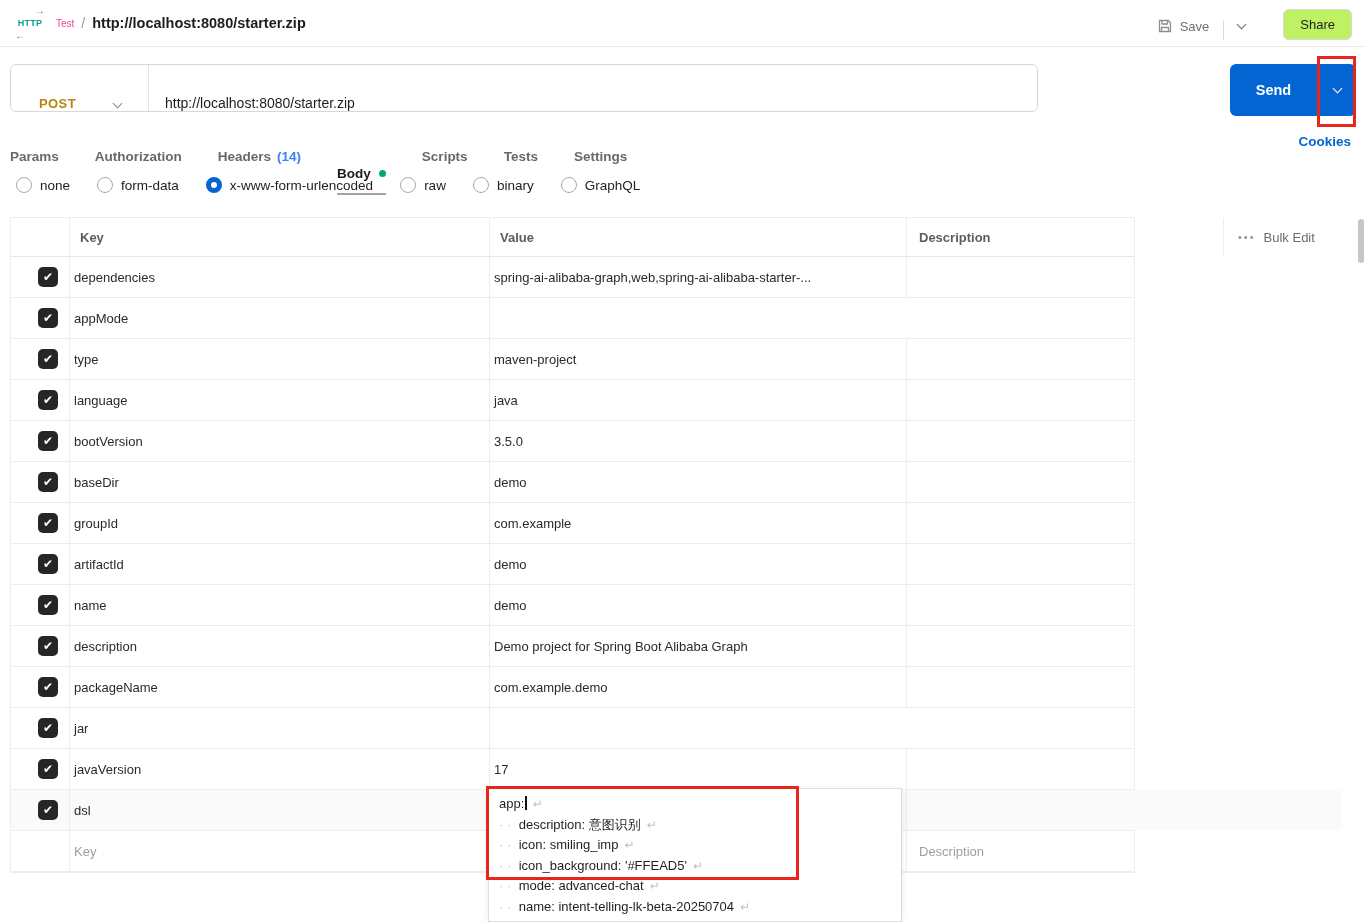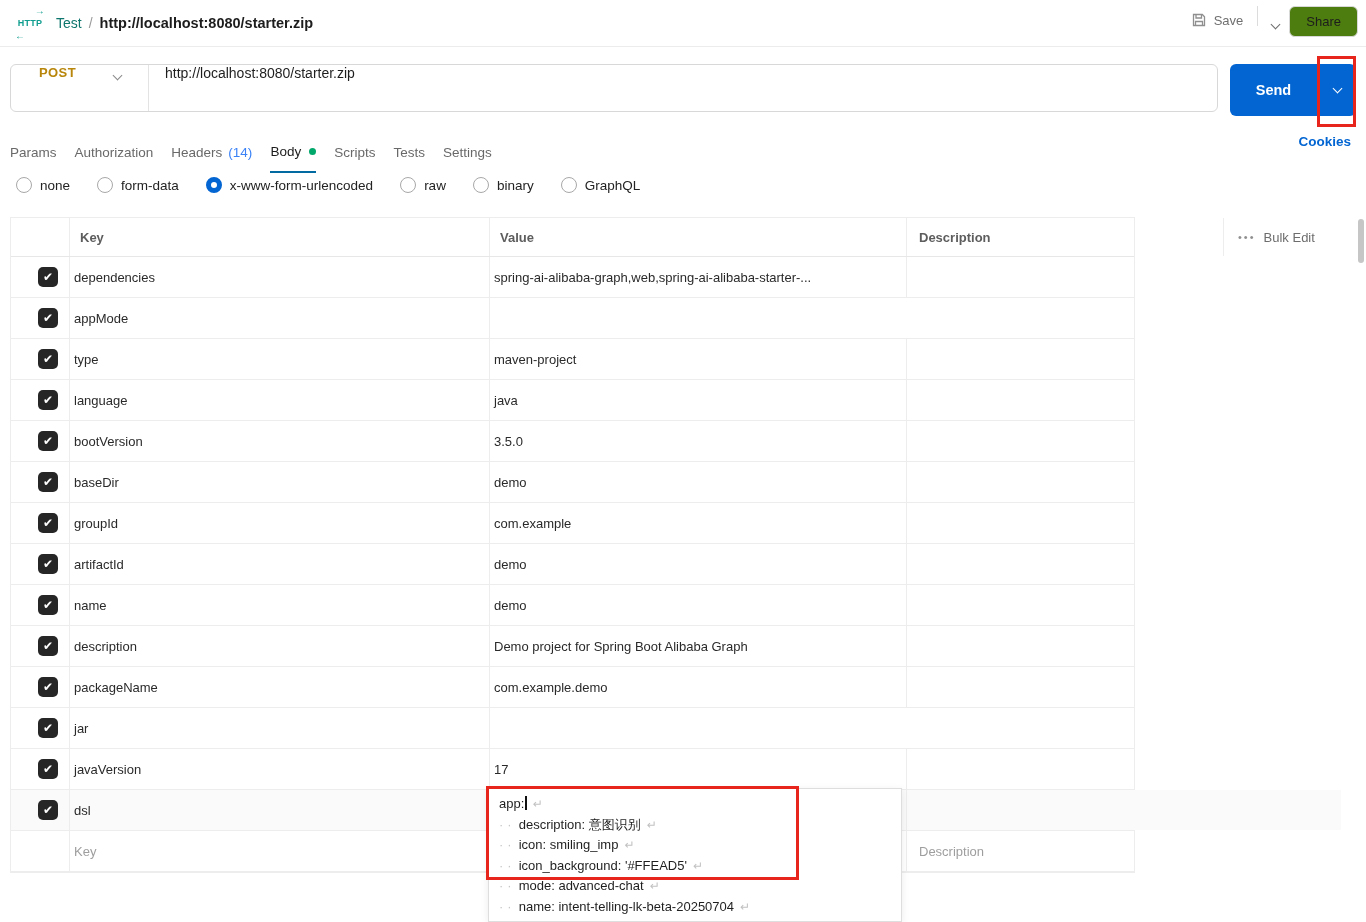--- a/index.html
+++ b/index.html
@@ -8,54 +8,54 @@
   .app { position:relative; width:1366px; height:922px; overflow:hidden; background:#fff; }
 
   
   .topbar { position:absolute; left:0; top:0; width:1366px; height:47px;
             border-bottom:1px solid #ececec; display:flex; align-items:center; background:#fff; }
   .http-logo { position:relative; width:32px; height:24px; margin:0 10px 0 14px;
                color:#0f9d8f; font-weight:800; font-size:9px; display:flex;
                align-items:center; justify-content:center; letter-spacing:.2px; }
   .http-logo .arr-top { position:absolute; top:-6px; right:1px; font-size:10px; }
   .http-logo .arr-bot { position:absolute; bottom:-6px; left:1px; font-size:10px; }
-  .crumb-ws { color:#0f766e; font-size:14px;text-align:right; }
+  .crumb-ws { color:#ec4899; font-size:10px;text-align:right; }
   .crumb-sep { color:#9a9a9a; font-size:14px; margin:0 7px; }
   .crumb-title { color:#1d1d1d; font-size:14.5px; font-weight:700; }
-  .topbar-right { margin-left:auto; display:flex; align-items:flex-start; padding-right:8px; }
+  .topbar-right { margin-left:auto; display:flex; align-items:flex-end; padding-right:14px; }
   .save-btn { display:flex; align-items:center; gap:7px; color:#6f6f6f; font-size:13px; padding:6px 10px; }
   .vline { width:1px; height:20px; background:#dcdcdc; margin:0 4px; }
   .chev { display:inline-block; width:7px; height:7px; border-right:1.8px solid #6d6d6d;
           border-bottom:1.8px solid #6d6d6d; transform:rotate(45deg); margin-top:-3px; }
   .save-chev { padding:8px 10px; }
   .share-btn { border:1px solid #d8d8d8; border-radius:6px; padding:7px 16px;
-               font-size:13px; color:#1d1d1d; margin-left:0; background:#4d7c0f; }
-
-  
-  .method-box { position:absolute; left:10px; top:64px; width:1208px; height:48px;
-                border:1px solid #d8d8d8; border-radius:6px; display:flex; align-items:flex-start; background:#fff; }
+               font-size:13px; color:#1d1d1d; margin-left:28px; background:#bef264; }
+
+  
+  .method-box { position:absolute; left:10px; top:64px; width:1028px; height:48px;
+                border:1px solid #d8d8d8; border-radius:6px; display:flex; align-items:flex-end; background:#fff; }
   .method-label { margin-left:28px; font-size:13px; font-weight:700; letter-spacing:.4px; color:#b8860b; }
   .method-chev { margin-left:38px; }
   .method-chev .chev { border-color:#8a8a8a; }
   .method-div { width:1px; height:46px; background:#e3e3e3; margin-left:27px; }
   .url-text { margin-left:16px; font-size:14px; color:#1e1e1e; }
   .send-btn { position:absolute; left:1230px; top:64px; width:126px; height:52px;
               background:#0265d2; border-radius:6px; display:flex; overflow:hidden; }
   .send-main { width:87px; display:flex; align-items:center; justify-content:center;
                color:#fff; font-weight:700; font-size:14.5px; }
   .send-caret { flex:1; display:flex; align-items:center; justify-content:center;
                 border-left:1px solid rgba(255,255,255,.28); }
   .send-caret .chev { border-color:#fff; }
   .cookies-link { position:absolute; top:134px; right:15px; color:#0265d2;
                   font-weight:600; font-size:13.5px; }
 
   
-  .tabs { position:absolute; left:10px; top:144px; display:flex; gap:18px; }
+  .tabs { position:absolute; left:10px; top:130px; display:flex; gap:36px;font-weight:bold; }
   .tab { font-size:13.5px; color:#696969; padding-bottom:12px; display:flex; align-items:center; gap:6px; }
-  .tab.active { color:#1c1c1c; border-bottom:2px solid #0369a1; }
+  .tab.active { color:#1c1c1c; border-bottom:2px solid #a3a3a3;margin-top:36px; }
   .tab-count { color:#3b82f6; }
   .tab-dot { width:7px; height:7px; border-radius:50%; background:#00a86b; margin-left:2px; }
 
   
   .modes { position:absolute; left:16px; top:177px; display:flex; gap:27px; align-items:center; }
   .mode { display:flex; align-items:center; gap:8px; font-size:13.5px; color:#232323; }
   .radio { width:16px; height:16px; border-radius:50%; border:1.5px solid #a8a8a8; background:#fff; }
   .radio.sel { border:5px solid #0265d2; }
 
   

